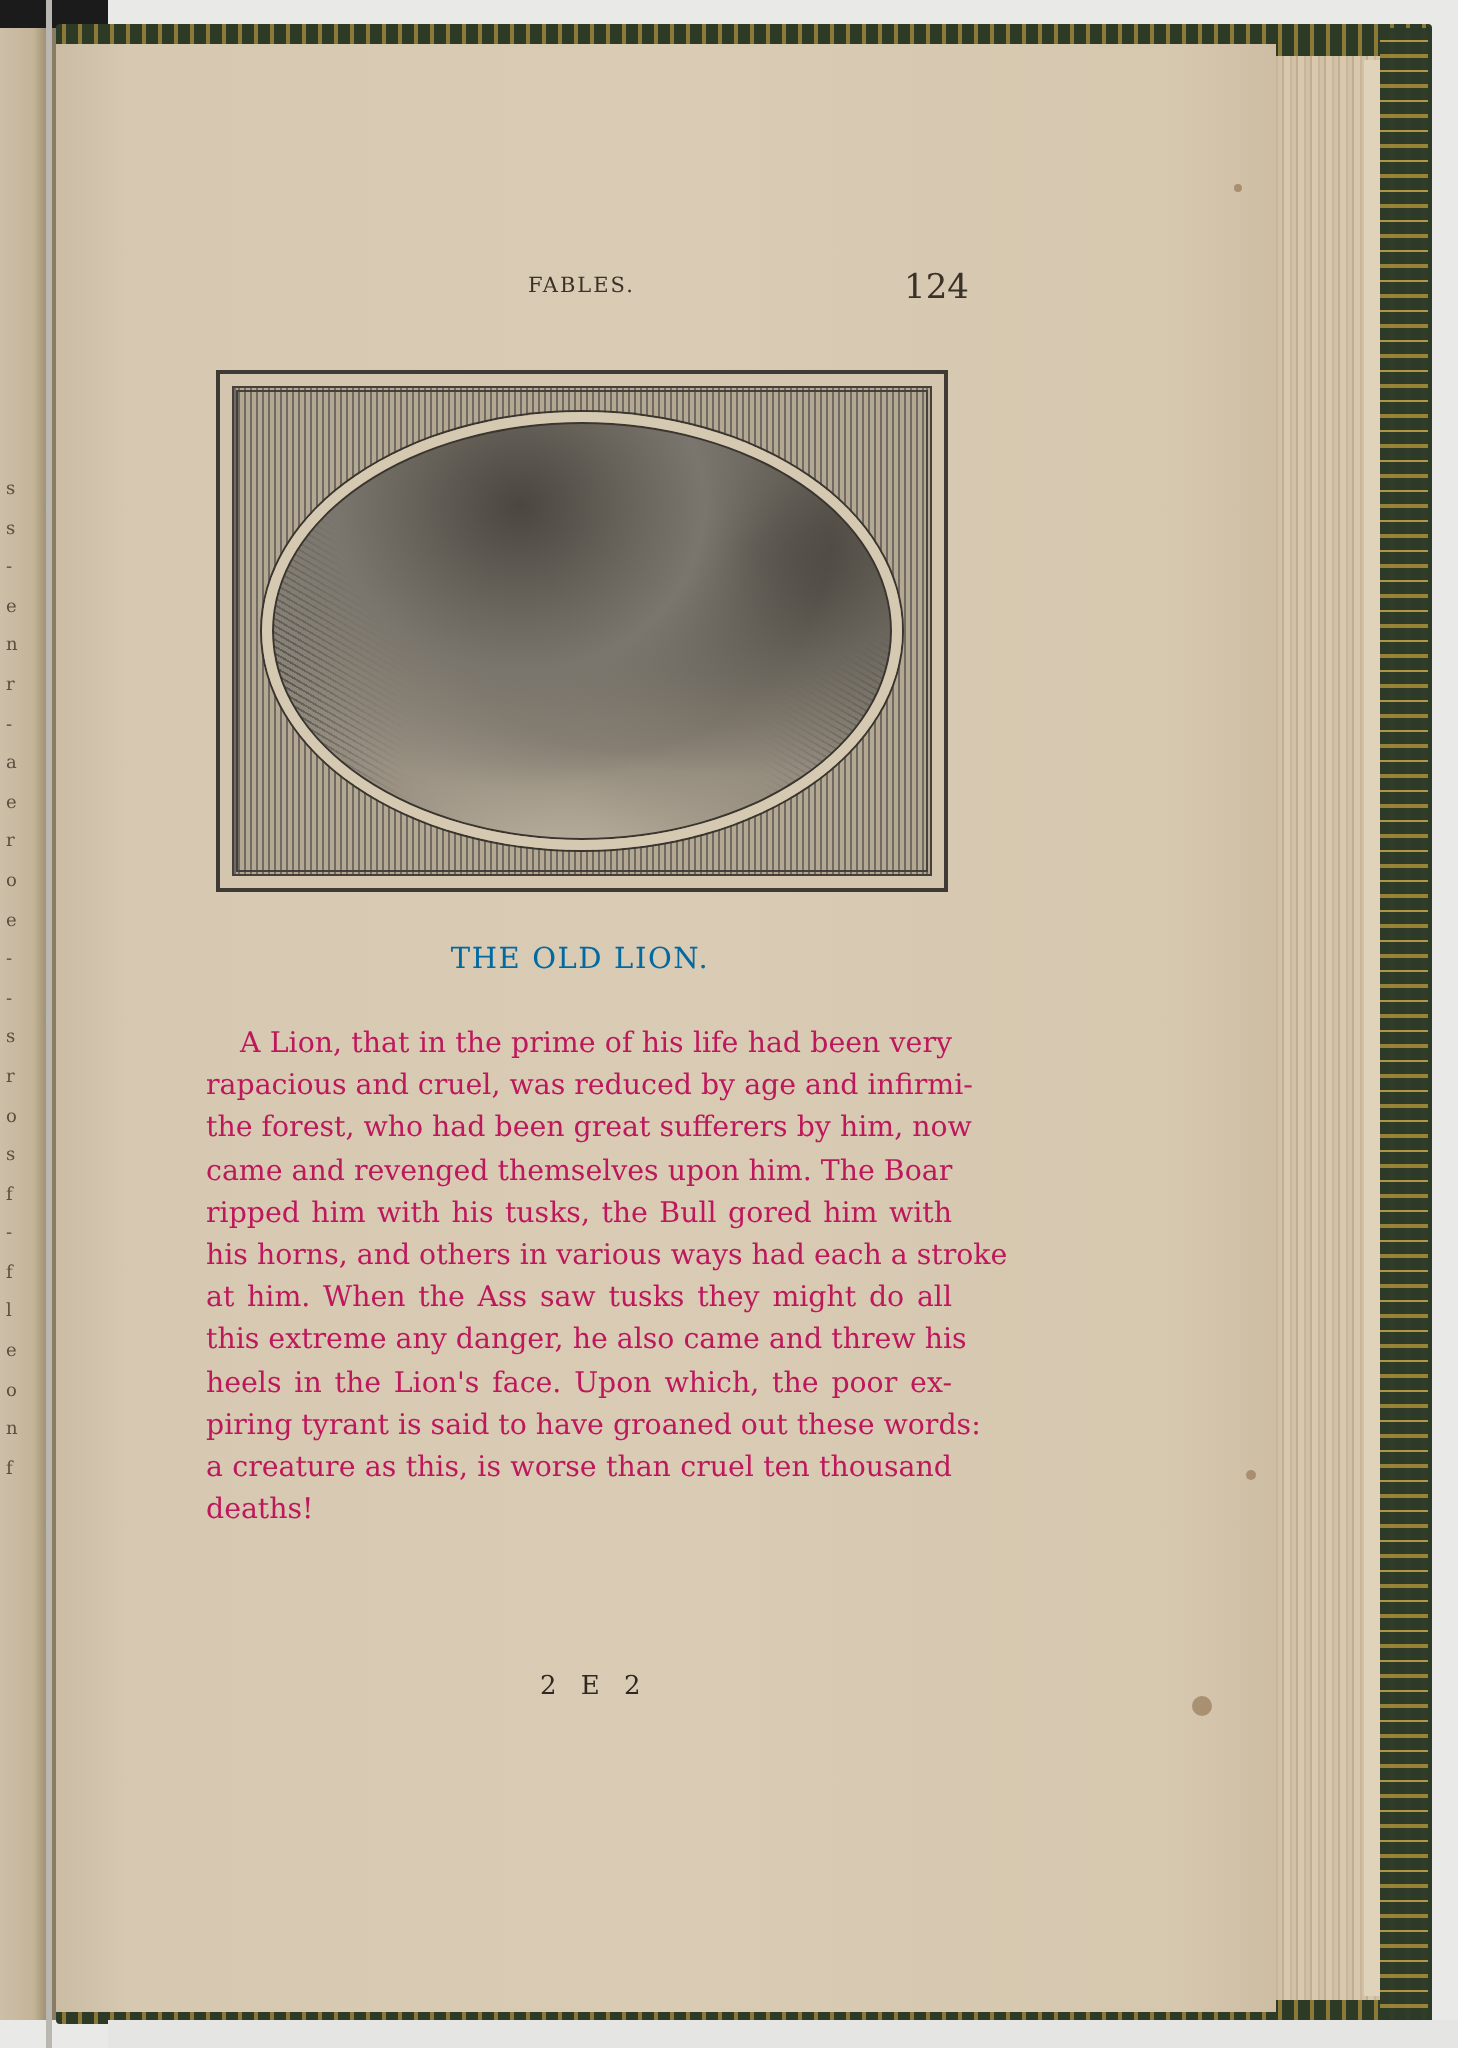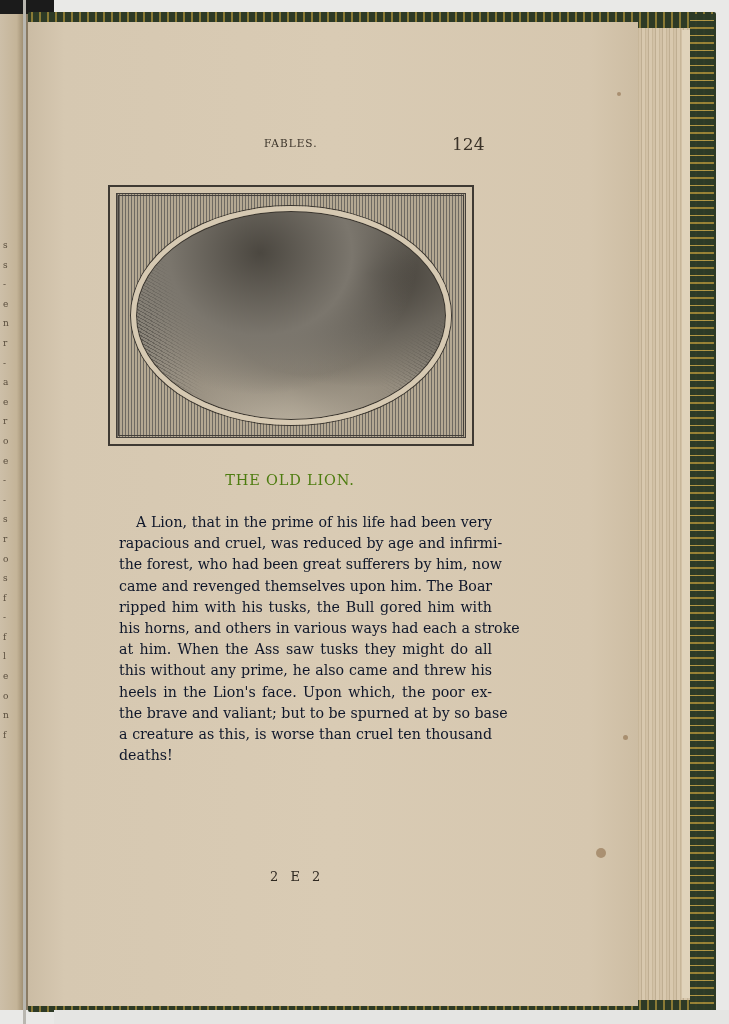--- a/index.html
+++ b/index.html
@@ -52,26 +52,26 @@
     position: absolute; left: 12px; top: 10px; right: 12px; bottom: 10px;
     border-radius: 50%; border: 5px solid #d6c9b2;
     box-shadow: 0 0 0 1px #3a352e, inset 0 0 0 1px #3a352e;
     background:
       radial-gradient(ellipse at 40% 20%, #4b4740 0%, #7b766d 35%, transparent 60%),
       radial-gradient(ellipse at 75% 30%, #3a3630 0%, #6a655c 30%, transparent 55%),
       radial-gradient(ellipse at 55% 55%, #a39a8a 0%, #8c8476 30%, transparent 60%),
       radial-gradient(ellipse at 50% 85%, #c2b8a6 0%, #9c9384 40%, transparent 70%),
       repeating-linear-gradient(30deg, #5a564f 0 1px, #8b857a 1px 3px);
   }
-  .title { position: absolute; top: 472px; left: 0; width: 580px; text-align: center; font-size: 14.5px; letter-spacing: 0.8px; color: #4d7c0f; }
-  .body-text { position: absolute; left: 119px; top: 512px; width: 373px; font-size: 14.2px; line-height: 21.2px; color: #0f172a; }
+  .title { position: absolute; top: 472px; left: 0; width: 580px; text-align: center; font-size: 14.5px; letter-spacing: 0.8px; color: #0369a1; }
+  .body-text { position: absolute; left: 103px; top: 512px; width: 373px; font-size: 14.2px; line-height: 21.2px; color: #be185d; }
   .line { display: block; white-space: nowrap; text-align: justify; text-align-last: justify; }
   .line.last { text-align-last: left; }
   .line.indent { padding-left: 17px; }
-  .signature { position: absolute; top: 836px; left: 270px; font-size: 13px; letter-spacing: 4px; color: #2f2921; margin-top: 33px; }
+  .signature { position: absolute; top: 836px; left: 270px; font-size: 13px; letter-spacing: 4px; color: #2f2921; }
   .spot { position: absolute; border-radius: 50%; background: #8d6e4b; opacity: 0.6; }
   .bottom-strip { position: absolute; left: 54px; top: 1010px; width: 675px; height: 14px; background: #e5e5e3; }
 </style>
 </head>
 <body>
 
 <div class="bg-dark-top"></div>
 <div class="cover"></div>
 <div class="cover-right"></div>
 <div class="left-page">
@@ -123,23 +123,23 @@
 <div class="title">THE OLD LION.</div>
 
 <div class="body-text">
   <span class="line indent">A Lion, that in the prime of his life had been very</span>
   <span class="line">rapacious and cruel, was reduced by age and infirmi-</span>
   <span class="line">the forest, who had been great sufferers by him, now</span>
   <span class="line">came and revenged themselves upon him.  The Boar</span>
   <span class="line">ripped him with his tusks, the Bull gored him with</span>
   <span class="line">his horns, and others in various ways had each a stroke</span>
   <span class="line">at him.  When the Ass saw tusks they might do all</span>
-  <span class="line">this without any prime, he also came and threw his</span>
+  <span class="line">this extreme any danger, he also came and threw his</span>
   <span class="line">heels in the Lion's face.  Upon which, the poor ex-</span>
-  <span class="line">the brave and valiant; but to be spurned at by so base</span>
+  <span class="line">piring tyrant is said to have groaned out these words:</span>
   <span class="line">a creature as this, is worse than cruel ten thousand</span>
   <span class="line last">deaths!</span>
 </div>
 
 <div class="signature">2 E 2</div>
 
 <div class="spot" style="left:596px; top:848px; width:10px; height:10px;"></div>
 <div class="spot" style="left:623px; top:735px; width:5px; height:5px;"></div>
 <div class="spot" style="left:617px; top:92px; width:4px; height:4px;"></div>
 

